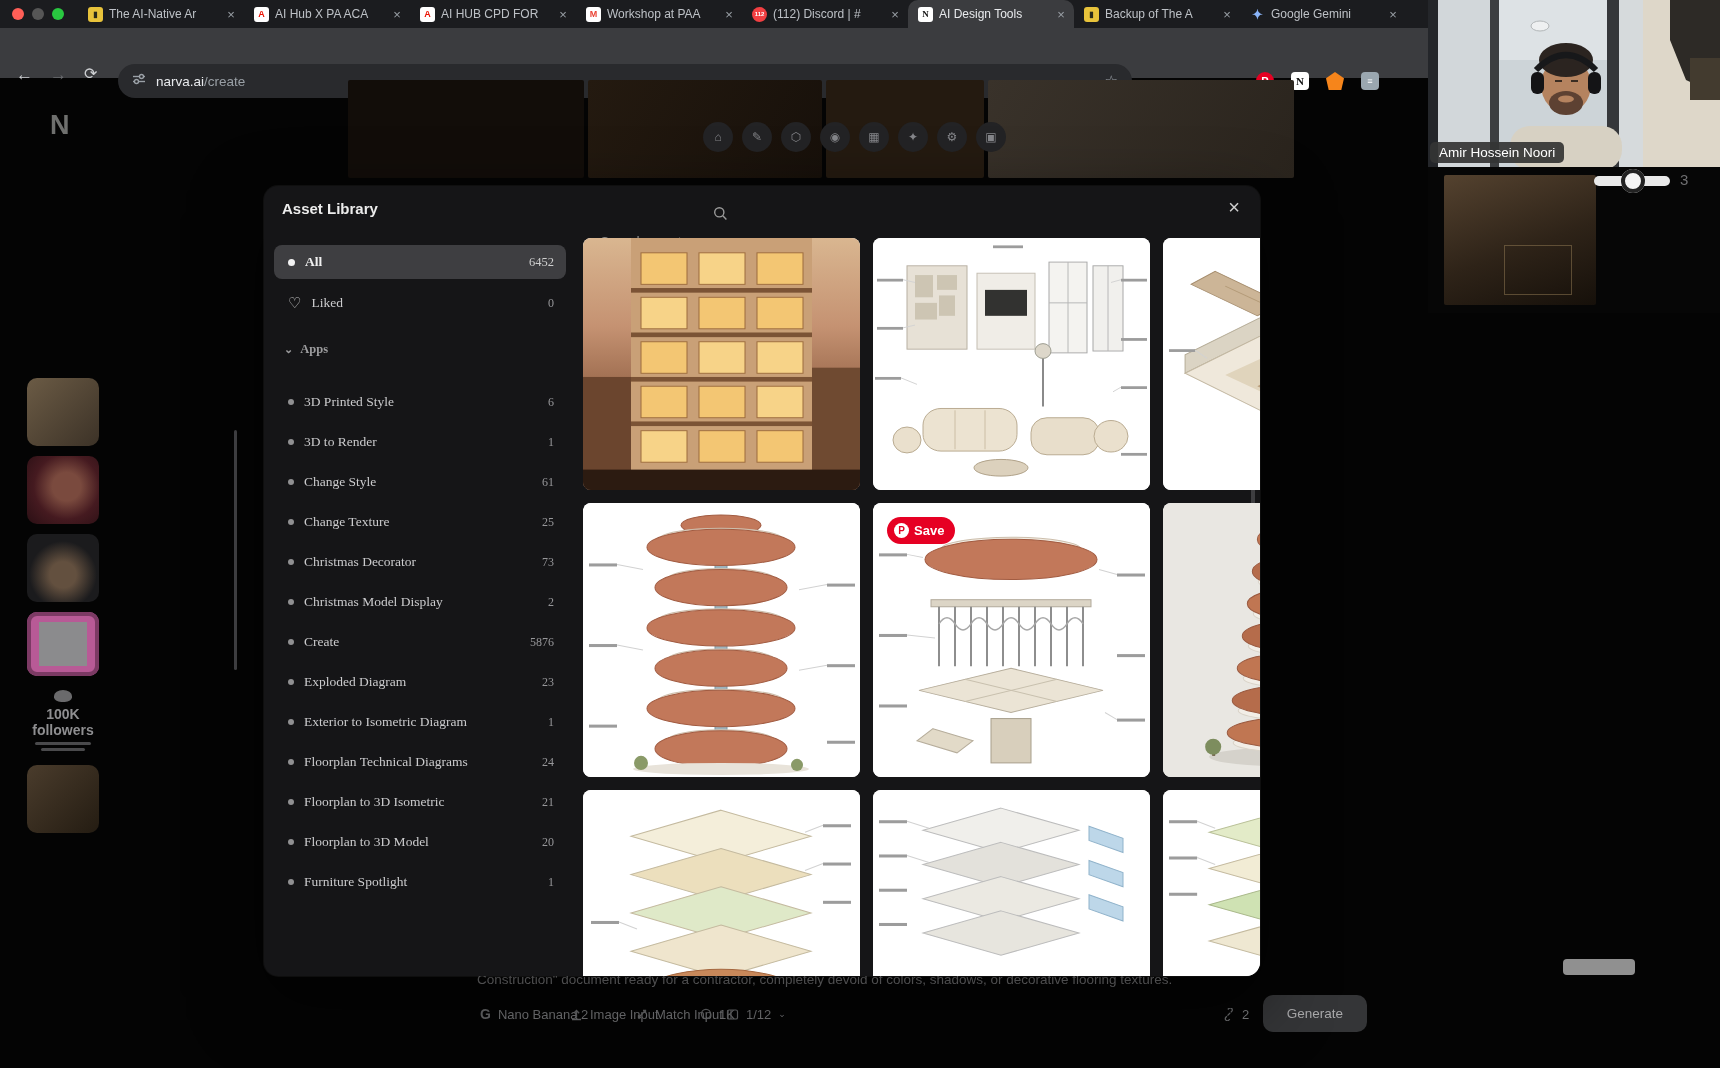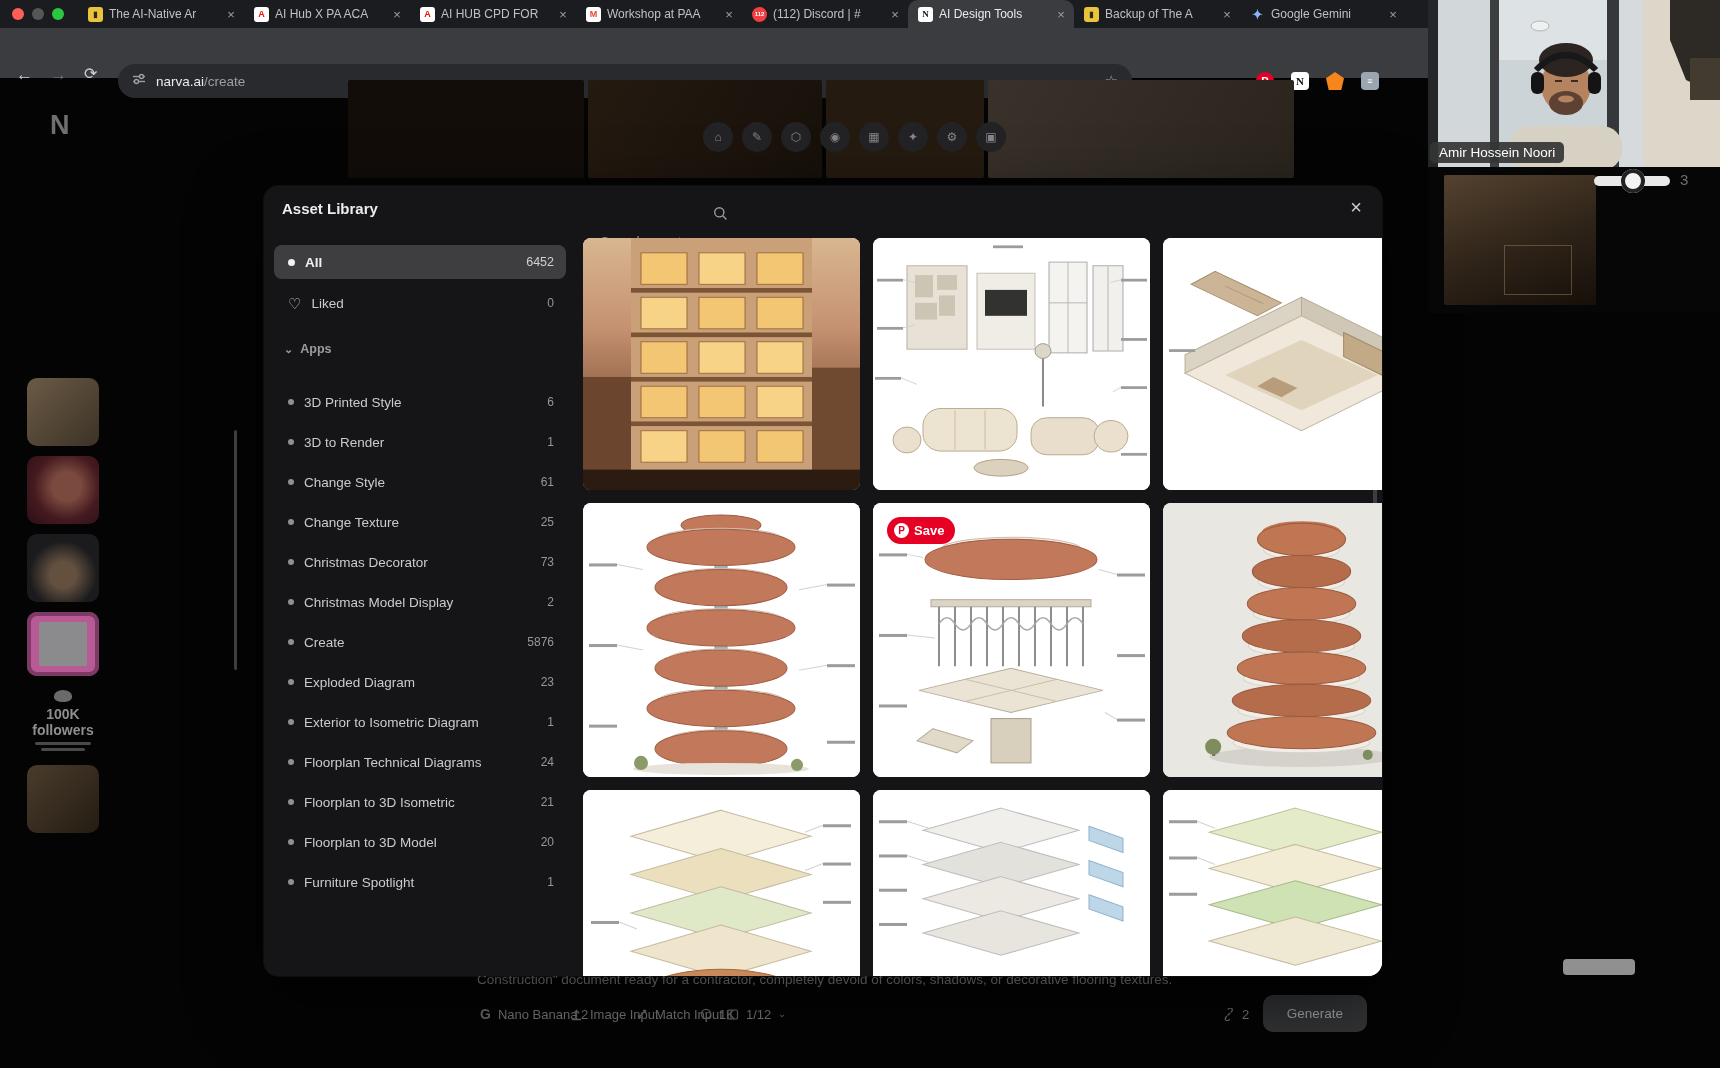--- a/index.html
+++ b/index.html
@@ -51,30 +51,30 @@
   .strip-sub{height:3px;background:#4a4a4c;border-radius:2px;margin:4px 8px 0;}
   .lungs{width:18px;height:12px;margin:0 auto 4px;background:#6a6a6c;border-radius:50% 50% 40% 40%;}
   .dimbar{position:absolute;background:#47474a;border-radius:2px;}
   .prompt{position:absolute;left:477px;top:894px;width:800px;color:#8e8e90;font-size:13.5px;white-space:nowrap;}
   .cgroup{position:absolute;top:922px;height:28px;display:flex;align-items:center;gap:7px;color:#7d7e80;font-size:13px;}
   .cicon{color:#6f7072;display:flex;align-items:center;}
   .gbtn{position:absolute;left:1263px;top:917px;width:104px;height:37px;border-radius:10px;background:#343537;
     color:#a9a9ab;font-size:13.5px;font-weight:500;display:flex;align-items:center;justify-content:center;}
   .cornerpill{position:absolute;left:1563px;top:881px;width:72px;height:16px;border-radius:4px;background:#a9a9a9;opacity:.85;}
   
-  .modal{position:absolute;left:264px;top:108px;width:1118px;height:790px;border-radius:14px;background:#151517;
+  .modal{position:absolute;left:264px;top:108px;width:996px;height:790px;border-radius:14px;background:#151517;
     box-shadow:0 0 0 1px rgba(255,255,255,.05),0 24px 70px rgba(0,0,0,.65);overflow:hidden;}
   .m-title{position:absolute;left:18px;top:14px;color:#ececec;font-size:15px;font-weight:700;}
   .m-search{position:absolute;left:334px;top:20px;display:flex;align-items:center;gap:8px;flex-direction:column;}
   .m-search input{background:transparent;border:none;outline:none;color:#8a8a8a;font-size:14px;width:240px;
     font-family:"Liberation Sans",sans-serif;}
   .m-search input::placeholder{color:#8a8a8a;}
   .m-close{position:absolute;right:20px;top:10px;color:#cfcfcf;font-size:20px;}
   .m-scroll{position:absolute;right:5px;top:120px;width:4px;height:250px;border-radius:2px;background:#3d3d40;}
-  .side{position:absolute;left:10px;top:42px;width:292px;}
+  .side{position:absolute;left:10px;top:42px;width:292px;font-family:Liberation Serif, serif;}
   .side-pill{height:34px;margin-top:17px;border-radius:8px;background:#3e3e41;display:flex;align-items:center;
     gap:10px;padding:0 12px 0 14px;}
   .side-pill .lbl{color:#f0f0f0;font-size:13.5px;font-weight:600;}
   .side-pill .cnt{margin-left:auto;color:#cfcfcf;font-size:12.5px;}
   .side-row{height:40px;display:flex;align-items:center;gap:10px;padding:0 12px 0 14px;}
   .side-row .lbl{color:#cbcbcd;font-size:13.5px;}
   .side-row .cnt{margin-left:auto;color:#97979a;font-size:12px;}
   .heart{color:#c4c4c4;font-size:15px;line-height:1;}
   .apps-h{height:28px;margin-top:12px;display:flex;align-items:center;gap:7px;padding-left:10px;
     color:#9c9c9e;font-size:12.5px;font-weight:700;}

